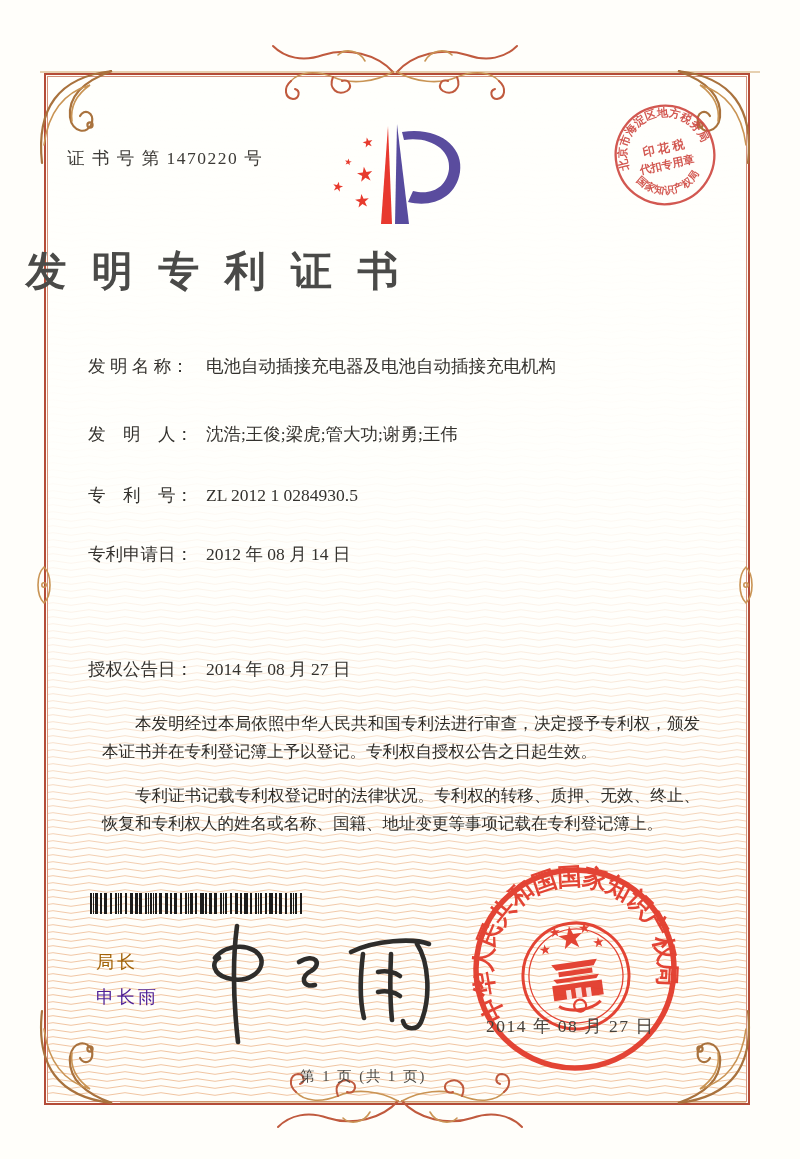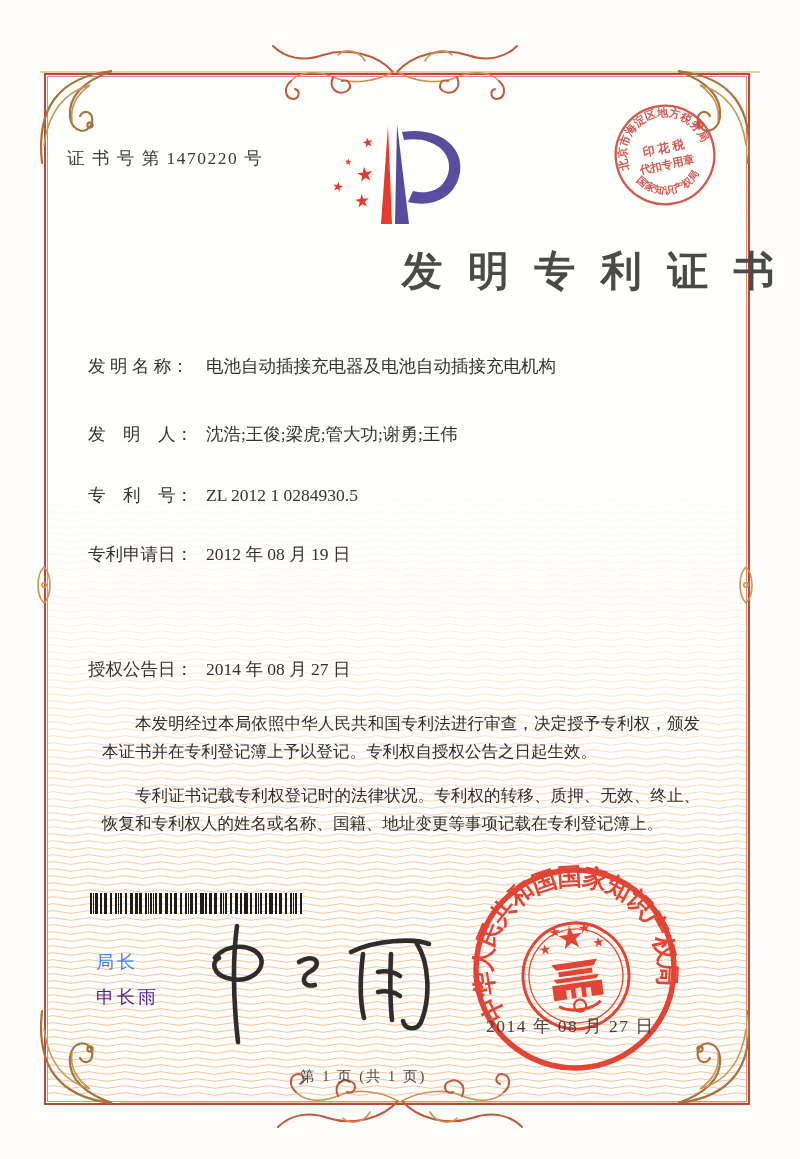--- a/index.html
+++ b/index.html
@@ -15,35 +15,35 @@
   #frame{position:absolute;left:44px;top:73px;width:702px;height:1028px;z-index:2;
     border:2px solid #b44c38;box-shadow:inset 0 0 0 1px #fffdf6,inset 0 0 0 2px #d2907a;}
   #ornaments{position:absolute;left:0;top:0;width:800px;height:1159px;z-index:3;pointer-events:none;}
   .orn{fill:none;stroke:#a9723d;stroke-width:2.2;stroke-linecap:round;}
   .orn2{fill:none;stroke:#c05a3e;stroke-width:2;stroke-linecap:round;}
   .orn3{fill:none;stroke:#c99454;stroke-width:1.6;stroke-linecap:round;}
   .goldline{stroke:#cda266;stroke-width:1.2;}
   
   .abs{position:absolute;z-index:4;}
   #certno{left:67px;top:146px;font-size:17.5px;letter-spacing:1.5px;color:#3c3a36;}
-  #title{left:0;right:0;top:244px;text-align:right;font-size:41px;font-weight:700;
+  #title{left:0;right:0;top:244px;text-align:left;font-size:41px;font-weight:700;
          color:#4a4a48;letter-spacing:.62em;text-indent:.62em;}
   .row{left:88px;width:640px;font-size:17.5px;color:#34322e;}
   .row .lbl{display:inline-block;min-width:118px;}
   #r0{top:354px}#r1{top:422px}#r2{top:483px}#r3{top:542px}#r4{top:600px}#r5{top:657px}
   #paras{left:86px;top:694px;width:630px;font-size:16.5px;line-height:28px;color:#2e2c28;
          text-align:justify;}
   #paras p{margin:16px;text-indent:2em;}
   
   #barcode{left:90px;top:893px;width:212px;height:21px;
     background:
       repeating-linear-gradient(90deg,#1c1c1c 0 2px,rgba(0,0,0,0) 2px 5px),
       repeating-linear-gradient(90deg,#1c1c1c 0 1px,rgba(0,0,0,0) 1px 7px),
       repeating-linear-gradient(90deg,rgba(0,0,0,0) 0 3px,#1c1c1c 3px 4px,rgba(0,0,0,0) 4px 11px);}
-  #dg-title{left:96px;top:950px;font-size:18px;letter-spacing:3px;color:#3b82f6;}
+  #dg-title{left:96px;top:950px;font-size:18px;letter-spacing:3px;color:#a16207;}
   #dg-name{left:96px;top:985px;font-size:18px;letter-spacing:3px;color:#4c1d95;}
   #signature{position:absolute;left:175px;top:912px;width:270px;height:135px;z-index:5;}
   #signature path{fill:none;stroke:#2e2d2b;stroke-width:4.6;stroke-linecap:round;stroke-linejoin:round;}
   
   #logo{position:absolute;left:320px;top:106px;width:162px;height:136px;z-index:4;}
   #logo .st{position:absolute;color:#e73a2d;line-height:1;}
   
   #stamp-top{position:absolute;left:607px;top:97px;width:116px;height:116px;z-index:5;opacity:.92;}
   #seal-bottom{position:absolute;left:468px;top:862px;width:214px;height:214px;z-index:5;opacity:.95;}
   #seal-date{left:486px;top:1014px;font-size:17.5px;letter-spacing:1.5px;color:#45413b;z-index:6;}
@@ -274,21 +274,21 @@
   <div class="abs row" id="r0">
     <span class="lbl">发 明 名 称：</span><span>电池自动插接充电器及电池自动插接充电机构</span>
   </div>
   <div class="abs row" id="r1">
     <span class="lbl">发　明　人：</span><span>沈浩;王俊;梁虎;管大功;谢勇;王伟</span>
   </div>
   <div class="abs row" id="r2">
     <span class="lbl">专　利　号：</span><span>ZL 2012 1 0284930.5</span>
   </div>
   <div class="abs row" id="r3">
-    <span class="lbl">专利申请日：</span><span>2012 年 08 月 19 日</span>
+    <span class="lbl">专利申请日：</span><span>2012 年 08 月 14 日</span>
   </div>
   <div class="abs row" id="r5">
     <span class="lbl">授权公告日：</span><span>2014 年 08 月 27 日</span>
   </div>
 
   <div class="abs" id="paras">
     <p>本发明经过本局依照中华人民共和国专利法进行审查，决定授予专利权，颁发本证书并在专利登记簿上予以登记。专利权自授权公告之日起生效。</p>
     <p>专利证书记载专利权登记时的法律状况。专利权的转移、质押、无效、终止、恢复和专利权人的姓名或名称、国籍、地址变更等事项记载在专利登记簿上。</p>
   </div>
 

